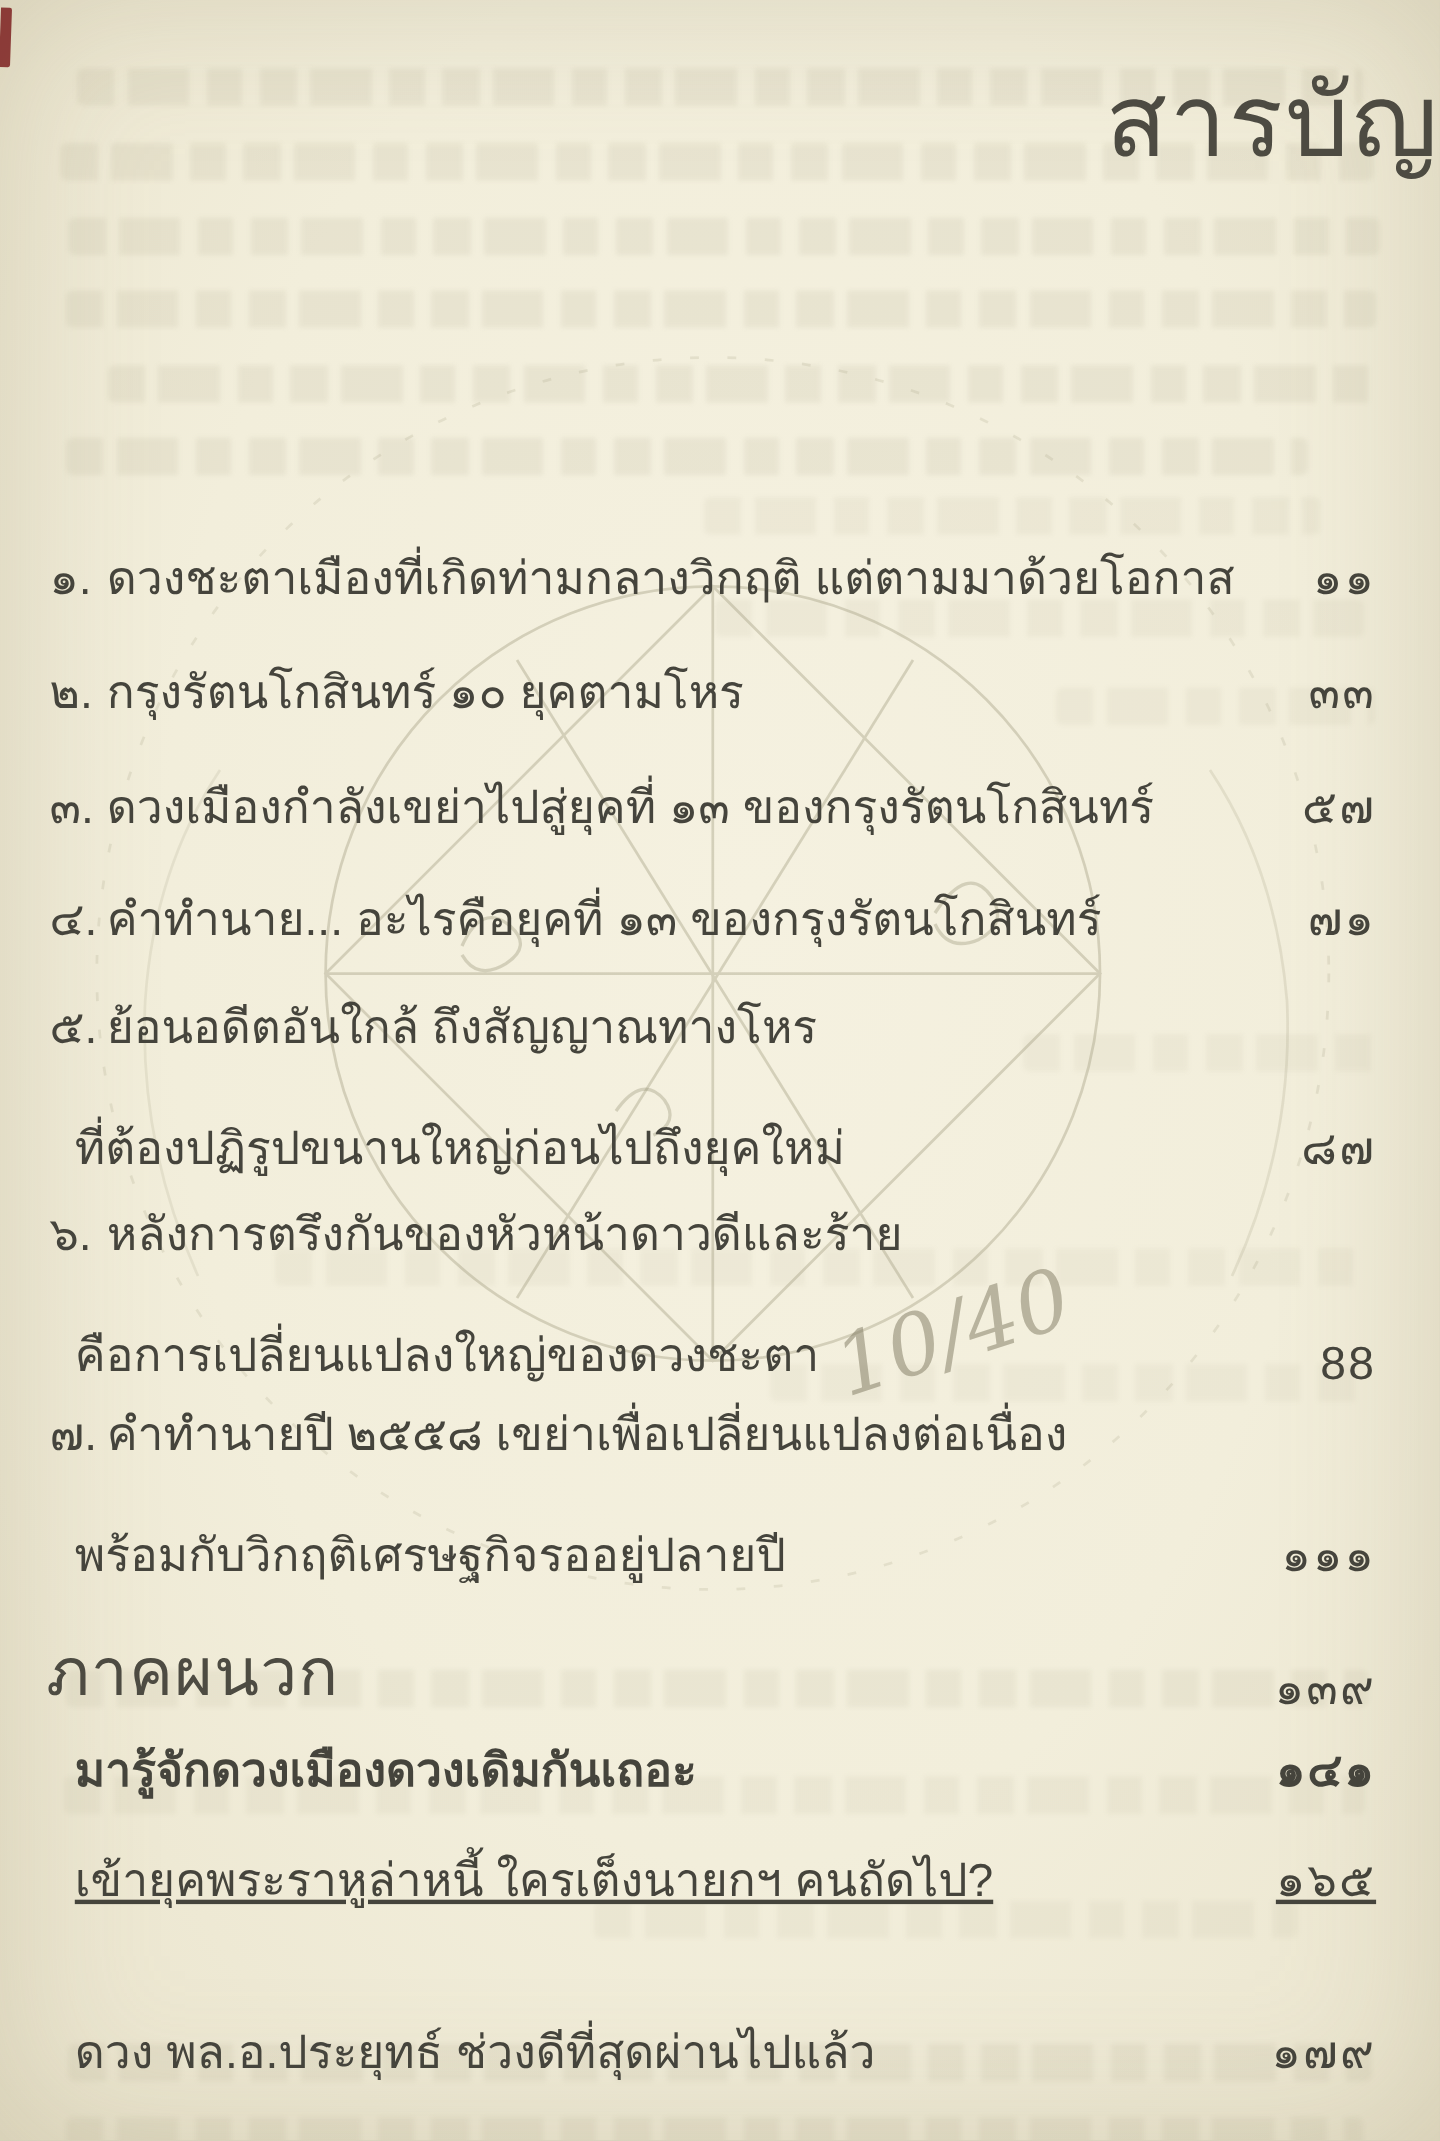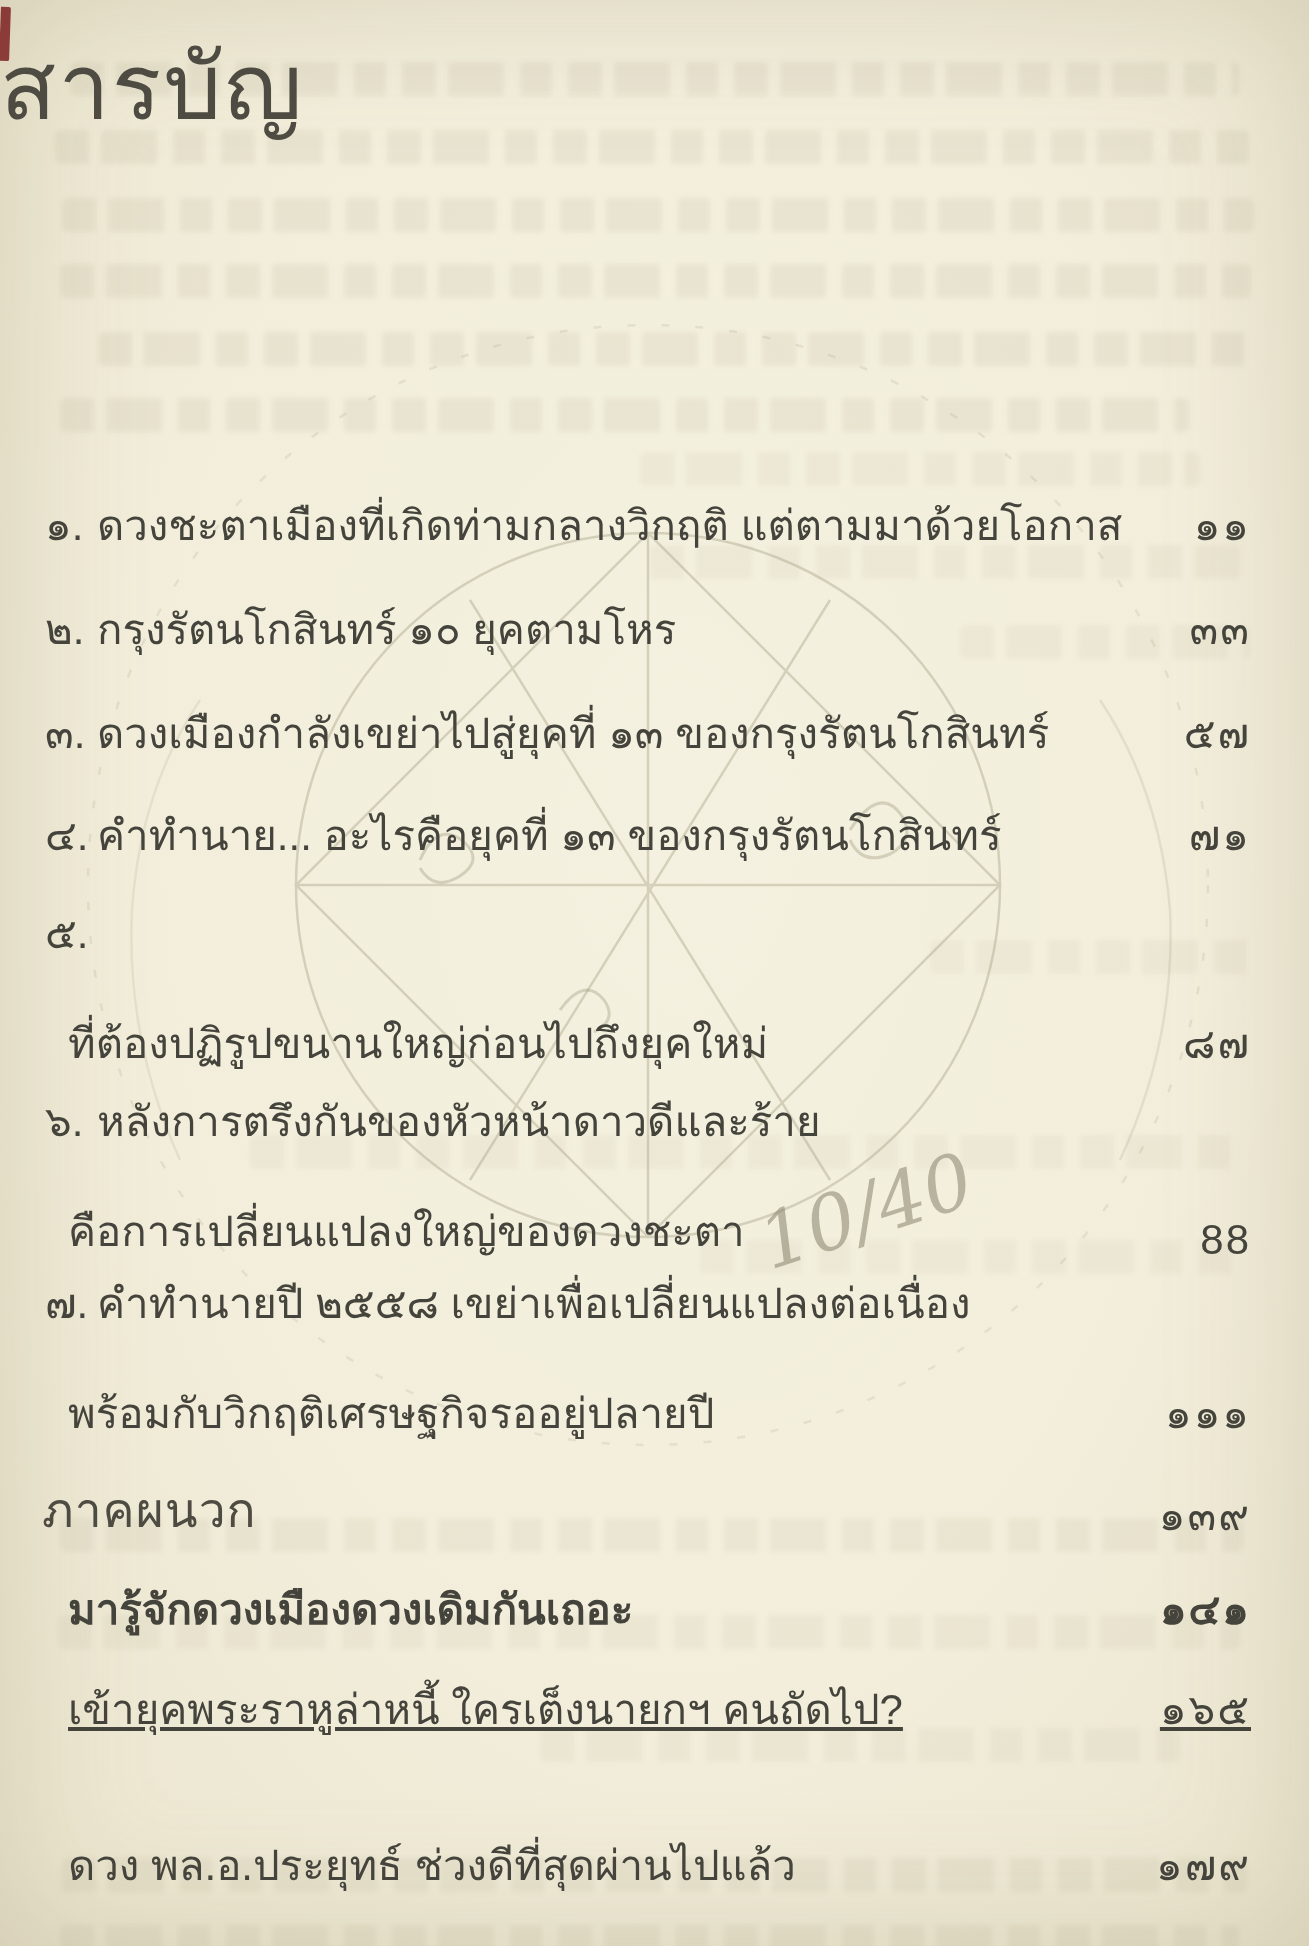--- a/index.html
+++ b/index.html
@@ -38,39 +38,39 @@
     position:absolute;left:0;top:0;width:1309px;height:1946px;
     pointer-events:none;
   }
   .corner-mark{
     position:absolute;left:0;top:7px;width:10px;height:54px;
     background:#7c2020;opacity:.85;border-radius:0 2px 2px 0;
     transform:rotate(2deg);
   }
   
   .title{
-    position:absolute;top:32px;left:0;width:100%;
-    text-align:left;
+    position:absolute;top:56px;left:0;width:100%;
+    text-align:right;
     font-size:92px;line-height:1.2;
     letter-spacing:2px;
     color:var(--soft-ink);
     font-weight:400;
   }
   .row{
     position:absolute;left:45px;right:58px;
     display:flex;justify-content:space-between;align-items:flex-end;
     color:var(--ink);
     font-size:42px;
   }
   .txt{flex:1 1 auto;}
   .l1{display:flex;align-items:baseline;}
   .num{min-width:52px;flex:0 0 auto;}
   .l2{padding-left:23px;margin-top:44px;}
   .pg{flex:0 0 auto;margin-left:30px;letter-spacing:2px;text-align:right;}
-  .appendix-header{font-size:48px;color:var(--soft-ink);letter-spacing:1px;}
+  .appendix-header{font-size:60px;color:var(--soft-ink);letter-spacing:1px;}
   .indent{padding-left:23px;}
 </style>
 </head>
 <body>
 
 <div class="page">
 
   <div class="bleed" style="top:62px;left:70px;right:70px;"></div>
   <div class="bleed" style="top:130px;left:55px;right:60px;"></div>
   <div class="bleed" style="top:198px;left:62px;right:55px;"></div>
@@ -152,20 +152,21 @@
       <span>คำทำนาย... อะไรคือยุคที่ ๑๓ ของกรุงรัตนโกสินทร์</span>
     </div>
       </div>
     <div class="pg">๗๑</div>
   </div>
 
   <div class="row" style="top:900px;">
     <div class="txt">
       <div class="l1">
         <span class="num">๕.</span>
+        <span>ย้อนอดีตอันใกล้ ถึงสัญญาณทางโหร</span>
       </div>
       <div class="l2">ที่ต้องปฏิรูปขนานใหญ่ก่อนไปถึงยุคใหม่</div>
     </div>
     <div class="pg">๘๗</div>
   </div>
 
   <div class="row" style="top:1088px;">
     <div class="txt">
       <div class="l1">
         <span class="num">๖.</span>

